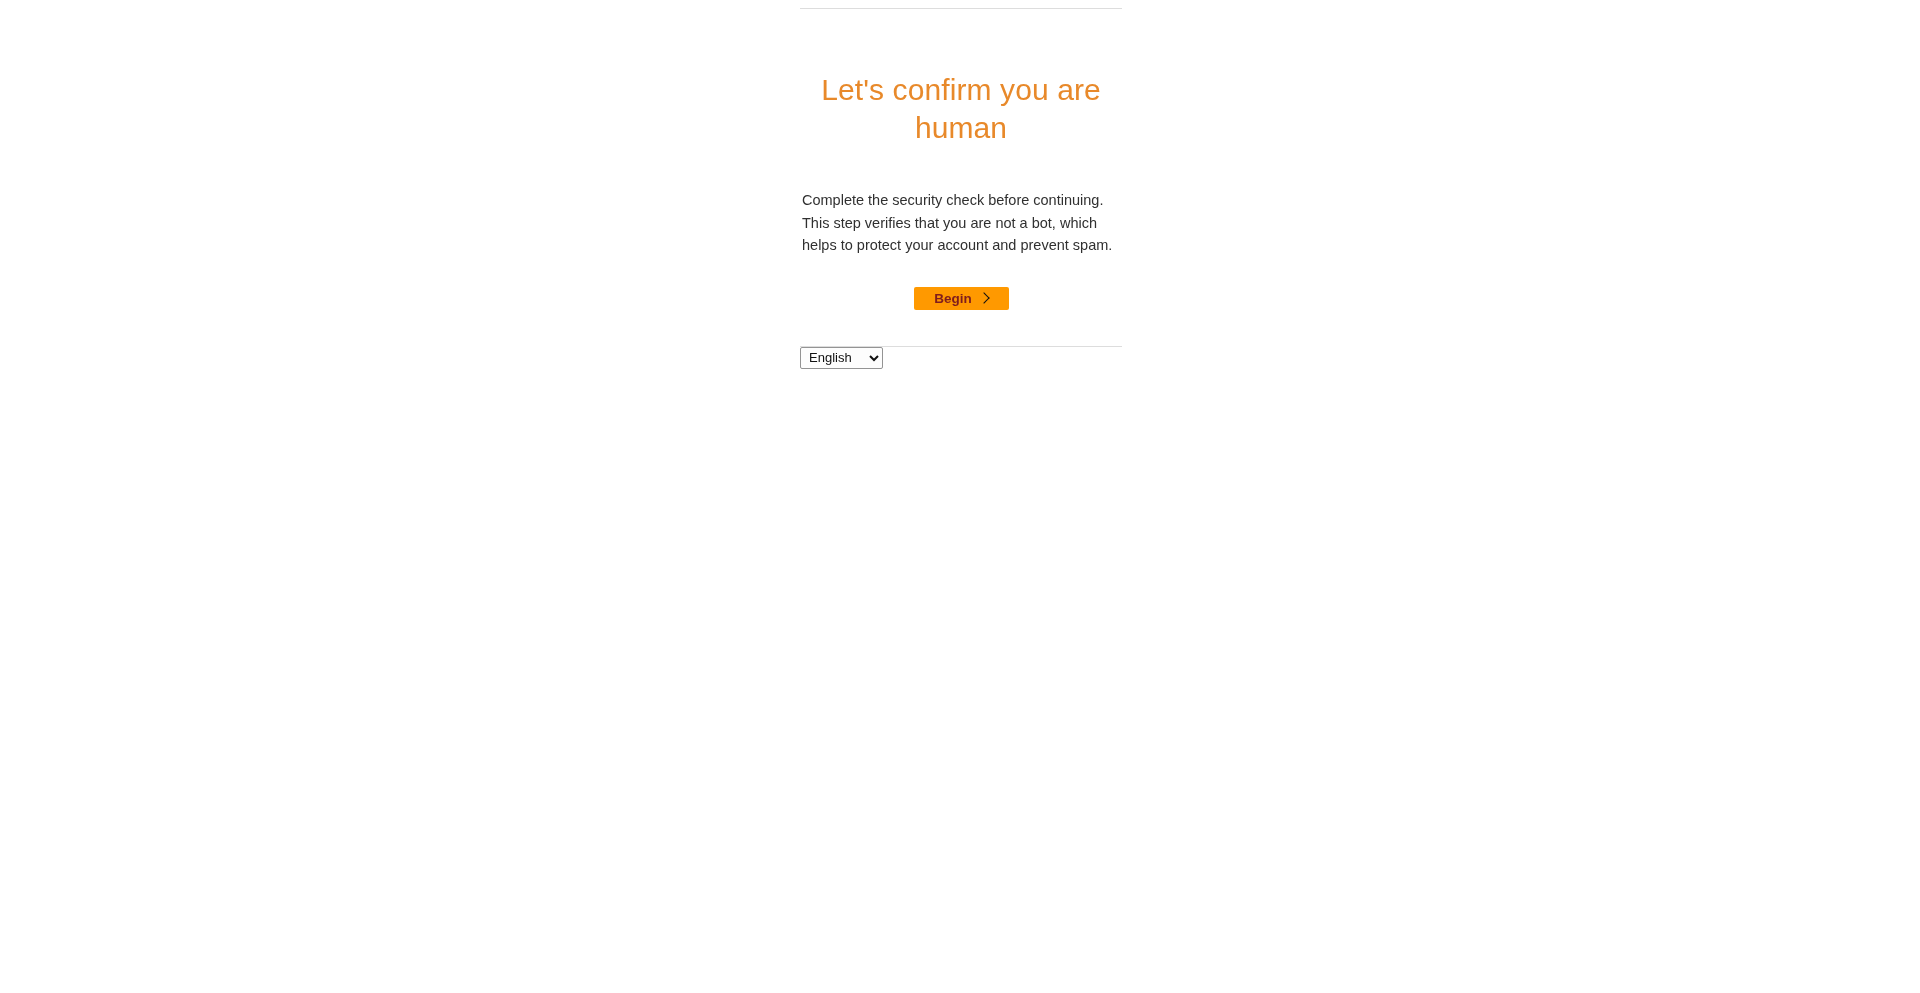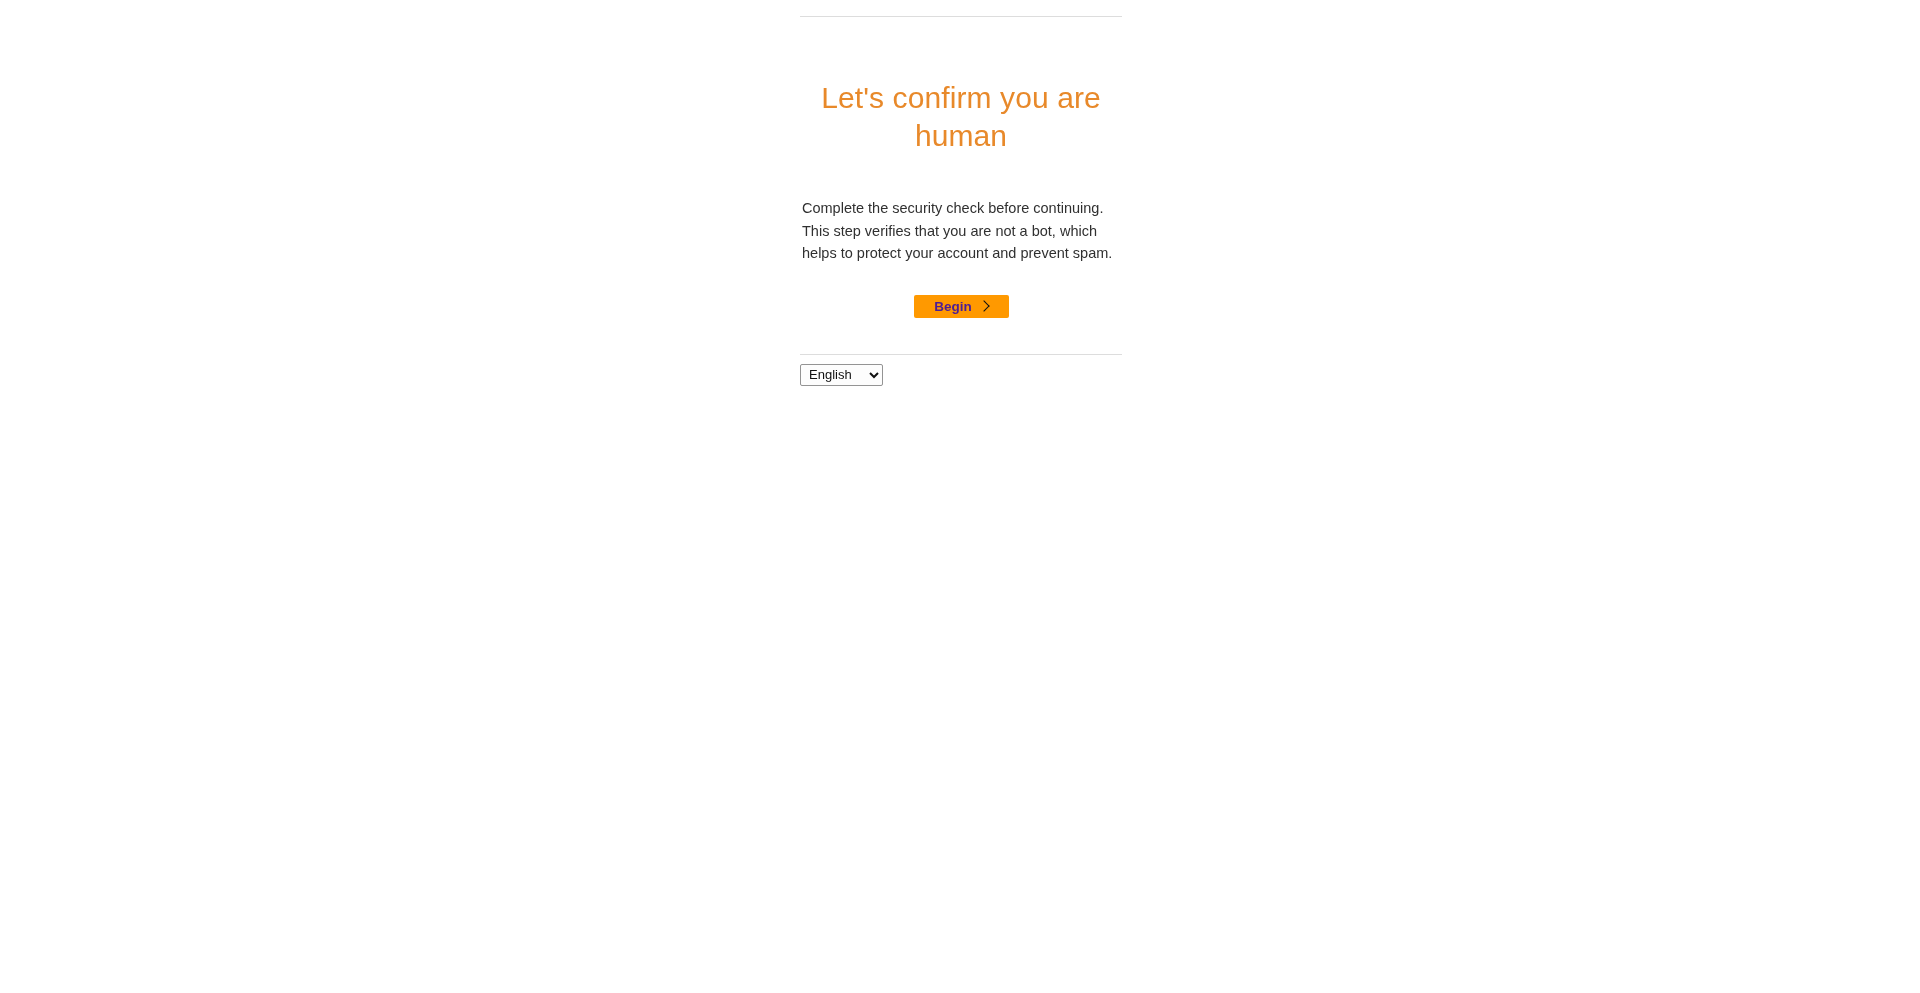--- a/index.html
+++ b/index.html
@@ -14,21 +14,21 @@
   .page {
     position: relative;
     width: 1920px;
     height: 993px;
     overflow: hidden;
   }
 
   .captcha-container {
     position: absolute;
     left: 800px;
-    top: 16px;
+    top: 8px;
     width: 322px;
   }
 
   .top-rule {
     width: 322px;
     height: 0;
     border-top: 1px solid #dddddd;
     margin: 0;
   }
 
@@ -62,21 +62,21 @@
   }
 
   .begin-button {
     display: inline-flex;
     align-items: center;
     justify-content: center;
     gap: 6px;
     background: #ff9900;
     border: none;
     border-radius: 2px;
-    color: #4c1d95;
+    color: #7f1d1d;
     font-family: "Liberation Sans", sans-serif;
     font-size: 13.5px;
     font-weight: bold;
     height: 23px;
     padding: 0 14px;
     cursor: pointer;
     min-width: 95px;
   }
 
   .begin-button .chevron {
@@ -92,21 +92,20 @@
   }
 
   .bottom-rule {
     width: 322px;
     height: 0;
     border-top: 1px solid #dddddd;
     margin-top: 36px;
   }
 
   .lang-row {
-    padding-top: 9px;
     padding-left: 0px;
   }
 
   .lang-select {
     font-family: "Liberation Sans", sans-serif;
     font-size: 13px;
     color: #111111;
     background: #fdfdfd;
     border: 1px solid #949494;
     border-radius: 2px;

